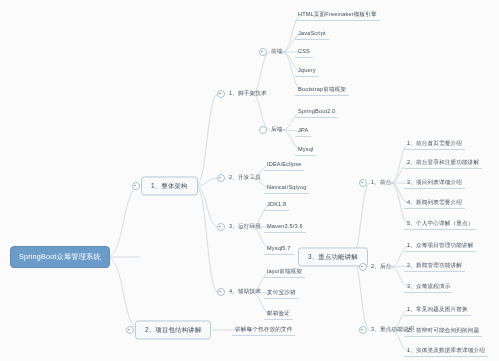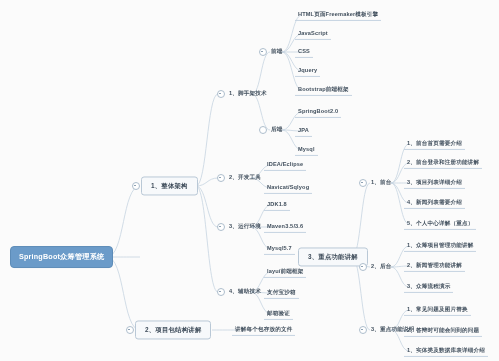--- a/index.html
+++ b/index.html
@@ -26,21 +26,20 @@
     width: 499px;
     height: 361px;
     pointer-events: none;
   }
   .node {
     position: absolute;
     box-sizing: border-box;
     white-space: nowrap;
     line-height: 1.1;
     transform: translateY(-50%);
-    font-weight: bold;
   }
   
   .node.root {
     background: #6b9bc9;
     color: #ffffff;
     border: 1px solid #5d8cb8;
     border-radius: 4px;
     font-size: 7.2px;
     padding: 6px 8px;
     letter-spacing: 0.2px;

